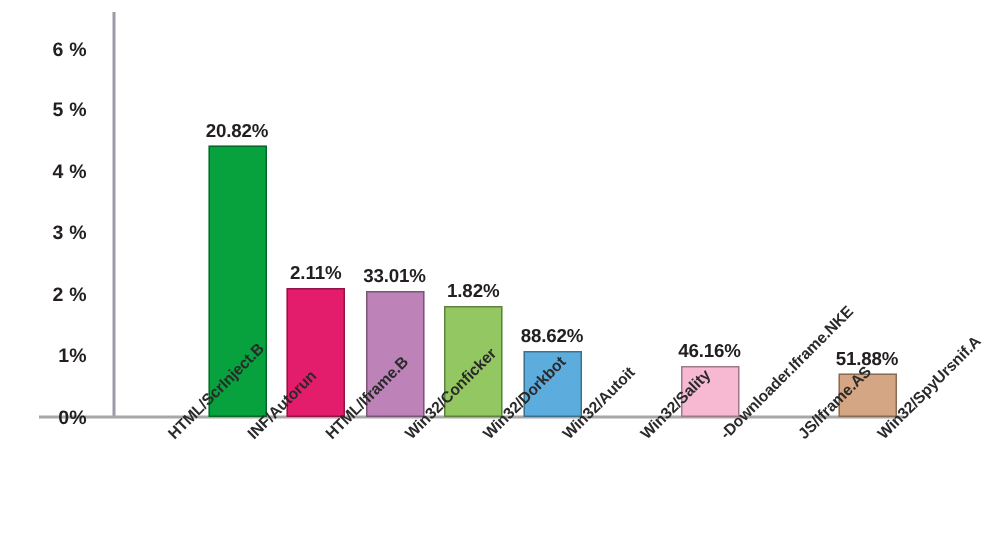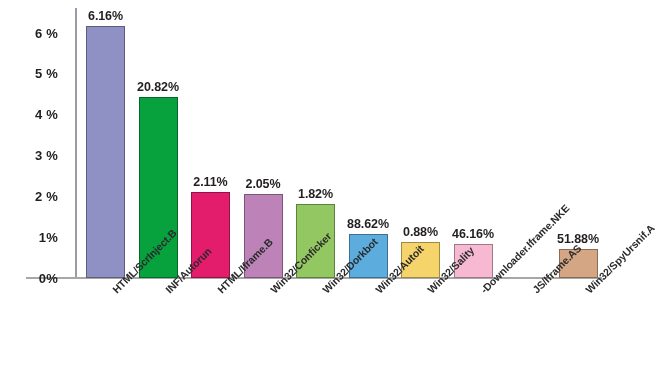--- a/index.html
+++ b/index.html
@@ -123,47 +123,39 @@
   <div class="y-ticks">
       <div class="y-tick" style="top: 278px;">0%</div>
       <div class="y-tick" style="top: 237.091px;">1%</div>
       <div class="y-tick" style="top: 196.182px;">2 %</div>
       <div class="y-tick" style="top: 155.273px;">3 %</div>
       <div class="y-tick" style="top: 114.364px;">4 %</div>
       <div class="y-tick" style="top: 73.4545px;">5 %</div>
       <div class="y-tick" style="top: 32.5455px;">6 %</div>
     </div>
   <div class="bars">
-      <div class="bar-group" style="left: 86px; width: 39px; height: 252px;">
-        <div class="bar" style="height: 252px; background: rgb(143, 144, 196);"></div>
-        <div class="bar-value" style="bottom: 255px;">6.16%</div>
-      </div>
       <div class="bar-group" style="left: 138.5px; width: 39px; height: 180.818px;">
         <div class="bar" style="height: 180.818px; background: rgb(7, 161, 62);"></div>
         <div class="bar-value" style="bottom: 183.818px;">20.82%</div>
       </div>
       <div class="bar-group" style="left: 191px; width: 39px; height: 86.3182px;">
         <div class="bar" style="height: 86.3182px; background: rgb(227, 28, 108);"></div>
         <div class="bar-value" style="bottom: 89.3182px;">2.11%</div>
       </div>
       <div class="bar-group" style="left: 243.5px; width: 39px; height: 83.8636px;">
         <div class="bar" style="height: 83.8636px; background: rgb(189, 131, 185);"></div>
-        <div class="bar-value" style="bottom: 86.8636px;">2.05%</div>
+        <div class="bar-value" style="bottom: 86.8636px;">33.01%</div>
       </div>
       <div class="bar-group" style="left: 296px; width: 39px; height: 74.4545px;">
         <div class="bar" style="height: 74.4545px; background: rgb(147, 199, 98);"></div>
         <div class="bar-value" style="bottom: 77.4545px; margin-top: 16px;">1.82%</div>
       </div>
       <div class="bar-group" style="left: 348.5px; width: 39px; height: 44.1818px;">
         <div class="bar" style="height: 44.1818px; background: rgb(92, 173, 222);"></div>
         <div class="bar-value" style="bottom: 47.1818px;">88.62%</div>
-      </div>
-      <div class="bar-group" style="left: 401px; width: 39px; height: 36px;">
-        <div class="bar" style="height: 36px; background: rgb(245, 212, 107);"></div>
-        <div class="bar-value" style="bottom: 39px;">0.88%</div>
       </div>
       <div class="bar-group" style="left: 453.5px; width: 39px; height: 33.9545px;">
         <div class="bar" style="height: 33.9545px; background: rgb(247, 185, 210);"></div>
         <div class="bar-value" style="bottom: 36.9545px;">46.16%</div>
       </div>
       <div class="bar-group" style="left: 558.5px; width: 39px; height: 28.6364px;">
         <div class="bar" style="height: 28.6364px; background: rgb(212, 166, 131);"></div>
         <div class="bar-value" style="bottom: 31.6364px;">51.88%</div>
       </div>
     </div>

